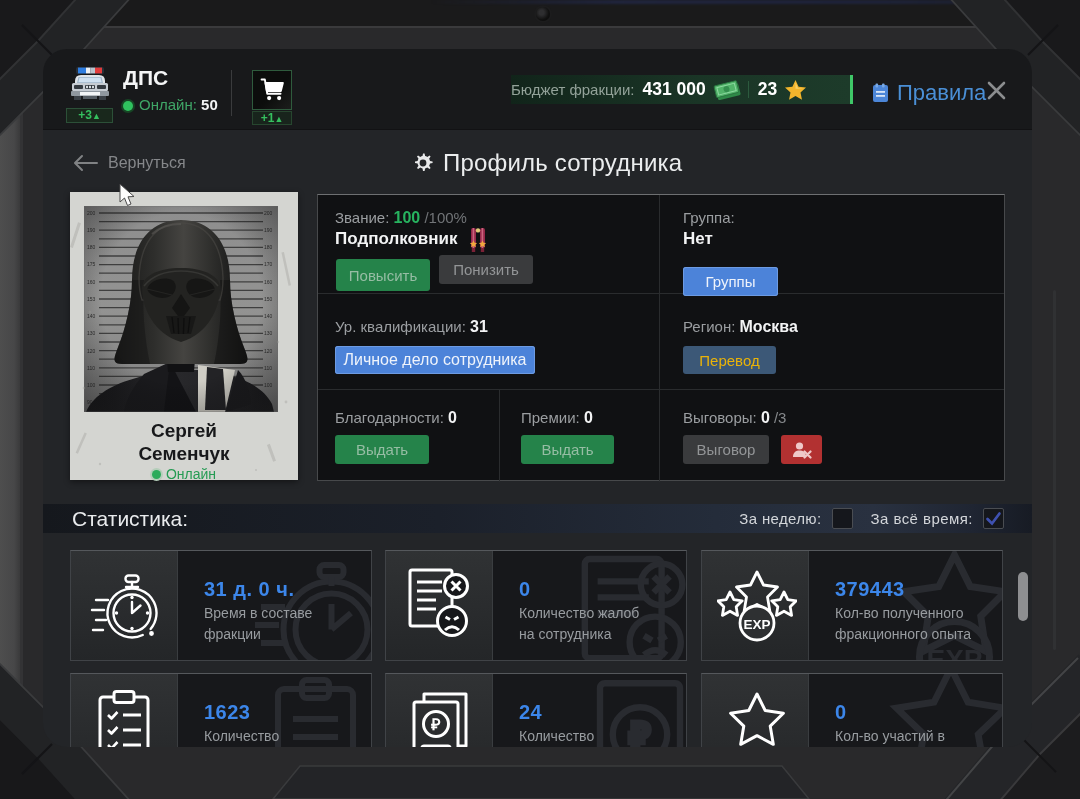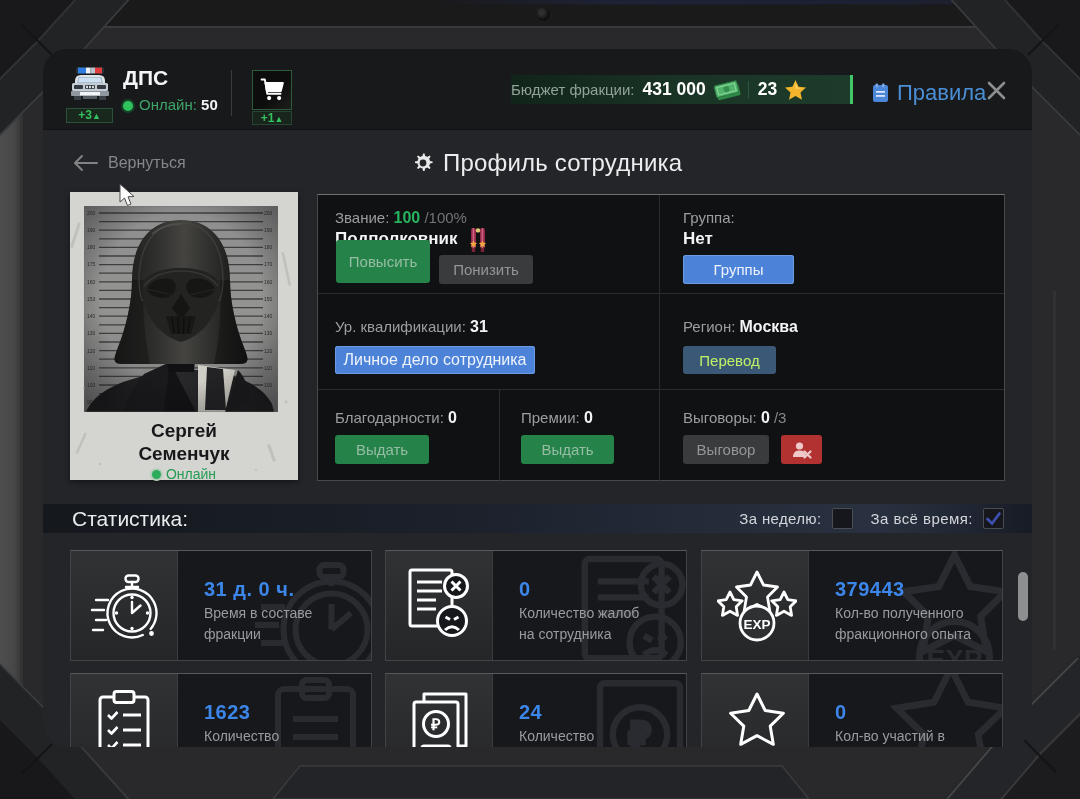--- a/index.html
+++ b/index.html
@@ -40,21 +40,21 @@
   
   #panel { left:274px; top:145px; width:688px; height:287px; background:#101113; border:1px solid #47494b; border-top-color:#6e7072; }
   #panel .vl { position:absolute; width:1px; background:#2a2c2e; }
   #panel .hl { position:absolute; height:1px; left:0; width:686px; background:#2a2c2e; }
   .lab { font-size:15px; color:#9b9ea1; }
   .bval { font-weight:bold; color:#f2f3f4; font-size:16px; }
   .btn { position:absolute; display:flex; align-items:center; justify-content:center; font-size:15px; border-radius:3px; }
   .btn.green { background:#25834a; color:#96bda4; }
   .btn.grayb { background:#3a3b3d; color:#939597; }
   .btn.blue  { background:#4c83d9; color:#eef3fb; box-shadow:inset 0 0 0 1px #6d9be2; }
-  .btn.steel { background:#3c5877; color:#bef264; }
+  .btn.steel { background:#3c5877; color:#eab308; }
   .btn.red   { background:#b23131; }
   
   #statbar { left:0; top:455px; width:989px; height:29px; background:linear-gradient(90deg,#15181d 0%,#1b202a 40%,#242c3a 68%,#293140 84%,#1f2532 94%,#171b24 100%); display:flex; align-items:center; }
   #statbar .t1 { color:#e9ebed; font-size:21px; margin-left:29px; }
   #statbar .lbl2 { color:#d3d6da; font-size:15px; }
   .chk { width:21px; height:21px; background:#15171c; border:1px solid #4a4d52; border-radius:2px; }
   .card { position:absolute; width:302px; height:111px; background:#17181b; border:1px solid #404347; border-top-color:#55585c; overflow:hidden; }
   .card .ibox { position:absolute; left:0; top:0; width:107px; height:109px; background:linear-gradient(180deg,#303234,#242628); border-right:1px solid #3a3d40; }
   .card .val { position:absolute; left:133px; top:27px; font-size:20px; font-weight:bold; color:#3c86ea; letter-spacing:.5px; }
   .card .dsc { position:absolute; left:133px; top:52px; font-size:14px; color:#989ca0; line-height:21px; }
@@ -338,26 +338,26 @@
       <rect x="3" y="1" width="5" height="20" rx="2" fill="#96294a"></rect>
       <rect x="4.6" y="1" width="1.6" height="20" fill="#d06a84" opacity=".9"></rect>
       <rect x="12" y="1" width="5" height="20" rx="2" fill="#96294a"></rect>
       <rect x="13.6" y="1" width="1.6" height="20" fill="#d06a84" opacity=".9"></rect>
       <circle cx="10" cy="3.4" r="2.2" fill="#e3ca79"></circle>
       <path d="M5.5 13.5 l1.1 2.3 2.5.3 -1.8 1.7 .5 2.5 -2.3-1.3 -2.3 1.3 .5-2.5 -1.8-1.7 2.5-.3 Z" fill="#efa93e"></path>
       <path d="M14.5 13.5 l1.1 2.3 2.5.3 -1.8 1.7 .5 2.5 -2.3-1.3 -2.3 1.3 .5-2.5 -1.8-1.7 2.5-.3 Z" fill="#efa93e"></path>
       <rect x="3.8" y="21" width="3.4" height="4" fill="#7a2136"></rect>
       <rect x="12.8" y="21" width="3.4" height="4" fill="#7a2136"></rect>
     </svg>
-    <div class="btn green" style="left:18px;top:45px;width:94px;height:43px">Повысить</div>
+    <div class="btn green" style="left:18px;top:64px;width:94px;height:32px">Повысить</div>
     <div class="btn grayb" style="left:121px;top:60px;width:94px;height:29px">Понизить</div>
 
     <div class="abs lab" style="left:365px;top:14px">Группа:</div>
     <div class="abs bval" style="left:365px;top:34px;font-size:17px">Нет</div>
-    <div class="btn blue" style="left:365px;top:60px;width:111px;height:29px">Группы</div>
+    <div class="btn blue" style="left:365px;top:72px;width:95px;height:29px">Группы</div>
 
     <div class="abs lab" style="left:17px;top:123px">Ур. квалификации: <span class="bval">31</span></div>
     <div class="btn blue" style="left:17px;top:151px;width:200px;height:28px;font-size:16px">Личное дело сотрудника</div>
 
     <div class="abs lab" style="left:365px;top:123px">Регион: <span class="bval">Москва</span></div>
     <div class="btn steel" style="left:365px;top:151px;width:93px;height:28px">Перевод</div>
 
     <div class="abs lab" style="left:17px;top:214px">Благодарности: <span class="bval">0</span></div>
     <div class="btn green" style="left:17px;top:240px;width:94px;height:29px">Выдать</div>
     <div class="abs lab" style="left:203px;top:214px">Премии: <span class="bval">0</span></div>

